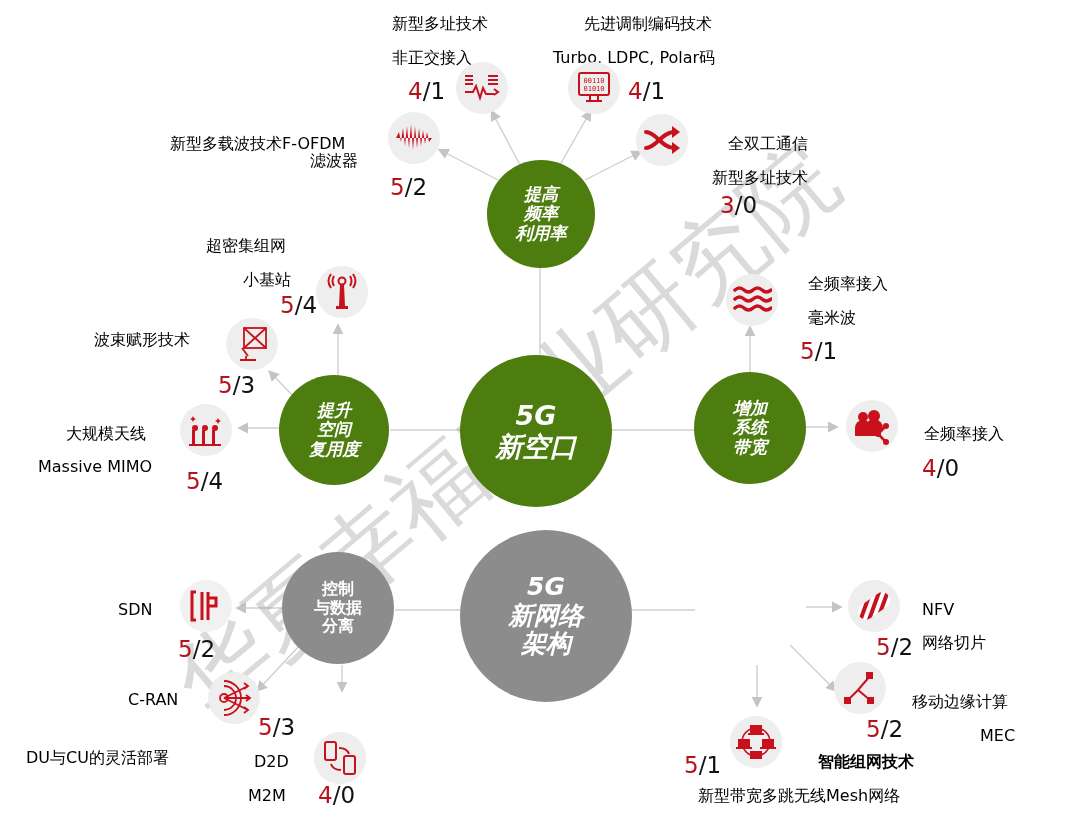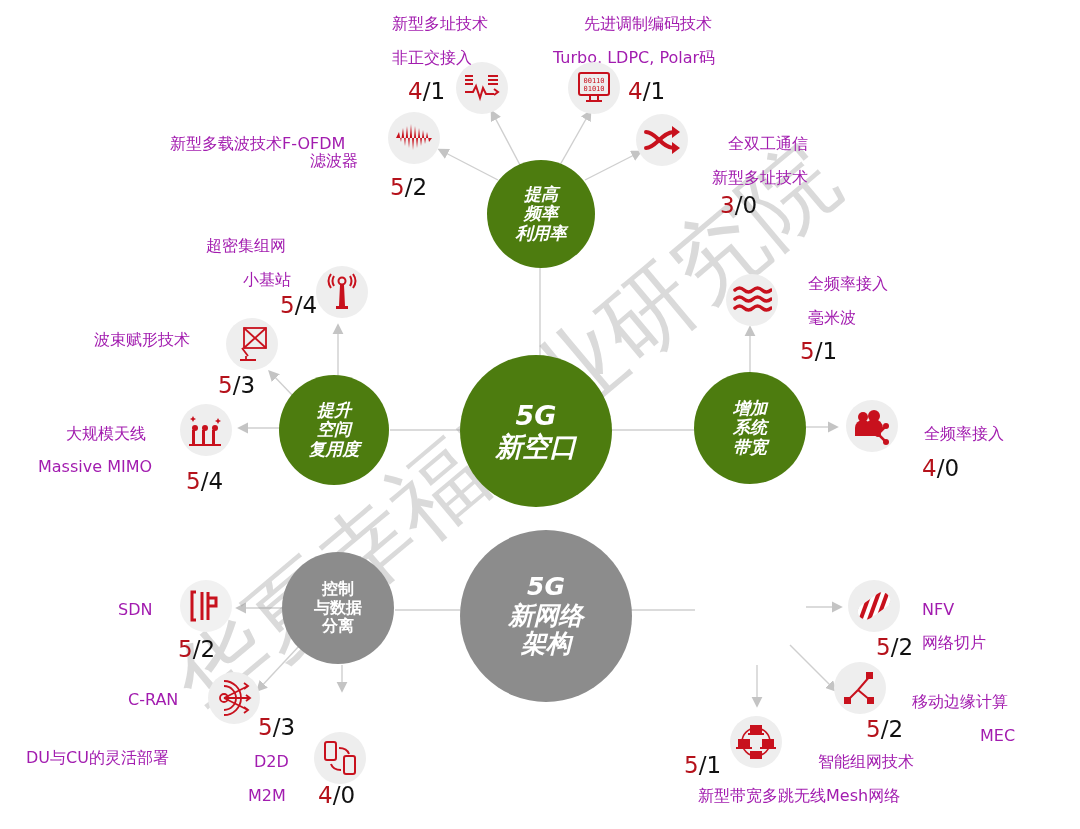--- a/index.html
+++ b/index.html
@@ -19,21 +19,21 @@
   }
   .circle.red { background: #4d7c0f; }
   .circle.gray { background: #8c8c8c; }
   .circle .ln { display: block; }
   .icon-wrap {
     position: absolute; width: 52px; height: 52px; border-radius: 50%;
     background: #eeeeee; display: flex; align-items: center; justify-content: center;
   }
   .icon-wrap svg { width: 40px; height: 40px; }
   .label {
-    position: absolute; font-size: 16px; color: #a21caf; white-space: nowrap;
+    position: absolute; font-size: 16px; color: #000000; white-space: nowrap;
   }
   .label.r { text-align: center; }
   .score { position: absolute; font-size: 23px; white-space: nowrap; color: #111; }
   .score .num { color: #b5121b; }
   .watermark {
     position: absolute; color: rgba(150,150,150,0.35); font-size: 92px; white-space: nowrap;
     transform-origin: left top; pointer-events: none; font-family: "DejaVu Sans", sans-serif;
   }
   .wm2 {
     position: absolute; right: 36px; bottom: 30px; font-size: 24px;
@@ -353,17 +353,17 @@
             <rect x="12" y="11" width="16" height="2"></rect>
             <rect x="2" y="17" width="12" height="8"></rect>
             <rect x="0" y="25" width="16" height="2"></rect>
             <rect x="26" y="17" width="12" height="8"></rect>
             <rect x="24" y="25" width="16" height="2"></rect>
             <rect x="14" y="29" width="12" height="8"></rect>
           </g>
         </svg>
     </div>
     <div class="score" style="left:684px; top:752px;"><span class="num">5</span>/<span>1</span></div>
-    <div class="label" style="left:818px; top:752px;">智能组网技术</div>
+    <div class="label" style="left:818px; top:752px;font-weight:bold;">智能组网技术</div>
     <div class="label" style="left:698px; top:786px;">新型带宽多跳无线Mesh网络</div>
   </div>
 
 </div>
 
 </body></html>

